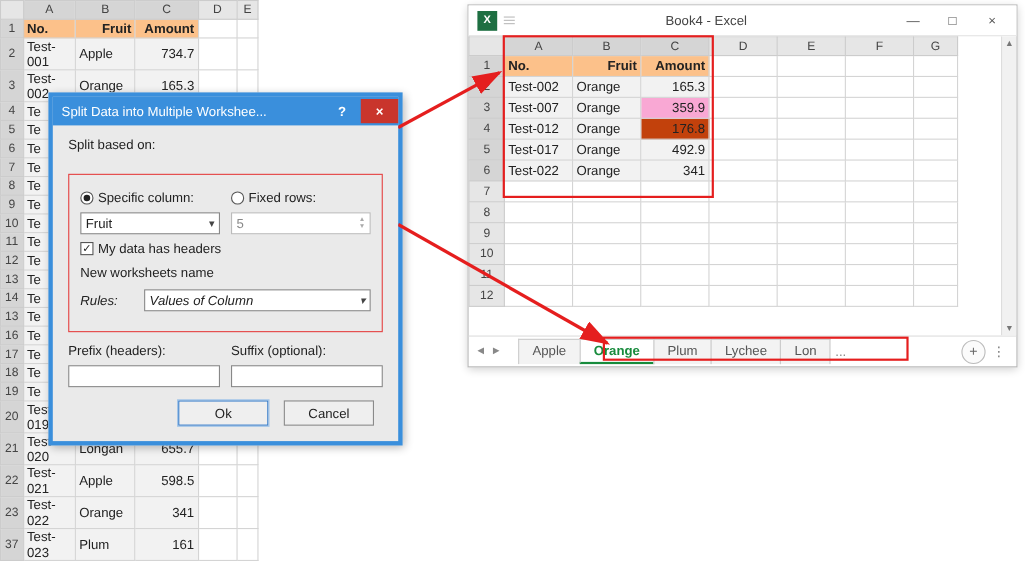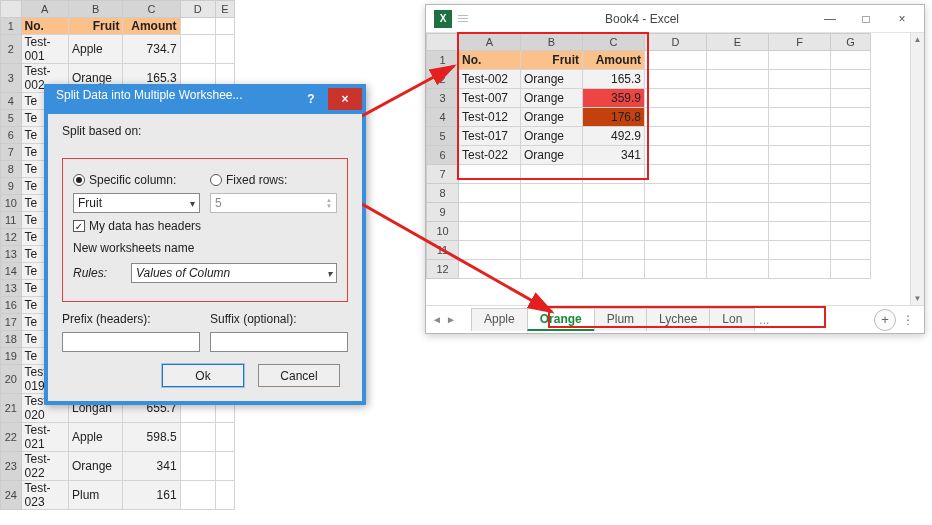--- a/index.html
+++ b/index.html
@@ -13,21 +13,21 @@
   .rowhdr.sel, .colhdr.sel { background: #d5d5d5; }
   .corner { background: #e6e6e6; border: 1px solid #ccc; width: 28px; height:17px;}
   .cell   { border: 1px solid #d4d4d4; height: 17px; padding: 0 3px; font-size: 12px; }
   .cell.r { text-align: right; }
   .cell.hdr-orange { background: #fcc18a; font-weight: bold; }
   .cell.grey { background: #f2f2f2; }
 
   
   .dialog { position: absolute; left: 44px; top: 84px; width: 322px; background: #eaeaea;
             border: 4px solid #3a8fdc; box-shadow: 2px 2px 8px rgba(0,0,0,.3); }
-  .dialog .titlebar { background: #3a8fdc; color:#fff; height:26px; display:flex; padding:0 0 0 8px; font-size:12px;}
+  .dialog .titlebar { background: #3a8fdc; color:#fff; height:26px; display:flex; align-items:center; padding:0 0 0 8px; font-size:12px;}
   .titlebar .ttl { flex:1; white-space:nowrap; overflow:hidden; text-overflow:ellipsis;}
   .titlebar .tbtn { width:34px; height:22px; display:flex; align-items:center; justify-content:center; color:#fff; font-weight:bold;}
   .titlebar .tbtn.close { background:#c9352c; }
   .dialog .body { padding: 10px 14px 12px 14px; }
   fieldset { border:1px solid #e54040; padding:8px 10px 12px 10px; margin-top:20px;}
   .row { display:flex; align-items:center; gap:10px; margin:6px 0;}
   .col { flex:1; }
   .radio { display:flex; align-items:center; gap:4px;}
   .radio .dot { width:12px; height:12px; border:1px solid #555; border-radius:50%; display:inline-flex; align-items:center; justify-content:center; background:#fff;}
   .radio .dot.checked::after{ content:""; width:6px; height:6px; background:#222; border-radius:50%;}
@@ -270,21 +270,21 @@
         </tr>
         <tr>
           <td class="rowhdr sel">23</td>
           <td class="cell grey">Test-022</td>
           <td class="cell grey">Orange</td>
           <td class="cell grey r">341</td>
           <td class="cell"></td>
           <td class="cell" style="width:30px;"></td>
         </tr>
         <tr>
-          <td class="rowhdr sel">24</td>
+          <td class="rowhdr sel">37</td>
           <td class="cell grey">Test-023</td>
           <td class="cell grey">Plum</td>
           <td class="cell grey r">161</td>
           <td class="cell"></td>
           <td class="cell" style="width:30px;"></td>
         </tr>
       </tbody>
   </table>
 </div>
 
@@ -402,21 +402,21 @@
             <td class="ew-cell r" style="background:#f2f2f2;">165.3</td>
             <td class="ew-cell"></td>
             <td class="ew-cell"></td>
             <td class="ew-cell"></td>
             <td class="ew-cell"></td>
           </tr>
           <tr>
             <td class="ew-rowhdr sel">3</td>
             <td class="ew-cell" style="background:#f2f2f2;">Test-007</td>
             <td class="ew-cell" style="background:#f2f2f2;">Orange</td>
-            <td class="ew-cell r" style="background:#ef4444;">359.9</td>
+            <td class="ew-cell r" style="background:#f9a8d4;">359.9</td>
             <td class="ew-cell"></td>
             <td class="ew-cell"></td>
             <td class="ew-cell"></td>
             <td class="ew-cell"></td>
           </tr>
           <tr>
             <td class="ew-rowhdr sel">4</td>
             <td class="ew-cell" style="background:#f2f2f2;">Test-012</td>
             <td class="ew-cell" style="background:#f2f2f2;">Orange</td>
             <td class="ew-cell r" style="background:#c2410c;">176.8</td>

